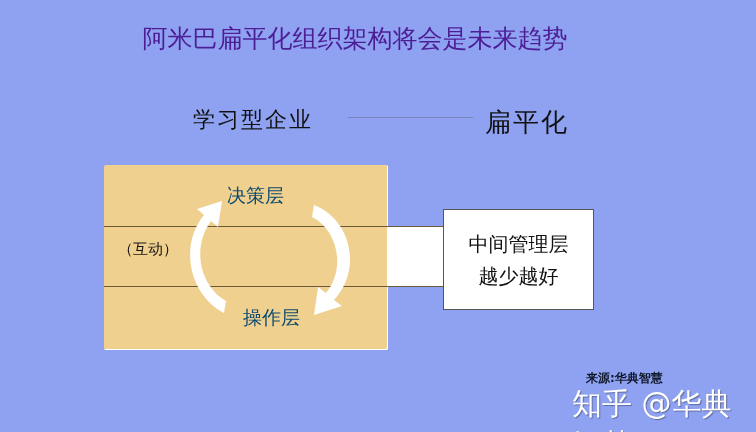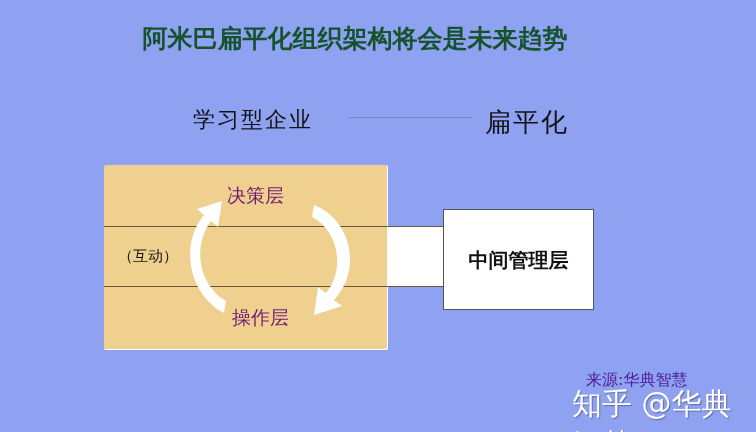--- a/index.html
+++ b/index.html
@@ -4,21 +4,21 @@
 <style>
   html, body { margin:0; padding:0; }
   body {
     width:756px; height:432px; overflow:hidden;
     background:#8fa2f2;
     font-family:"DejaVu Sans","Liberation Sans",sans-serif;
     position:relative;
   }
   .title {
     position:absolute; left:0; top:22px; width:710px;
-    text-align:center; color:#14532d; font-weight:bold;
+    text-align:center; color:#4c1d95; font-weight:normal;
     font-size:25px; letter-spacing:0px;
   }
   .subtitle-left {
     position:absolute; left:193px; top:105px; font-size:22px; color:#111;
     letter-spacing:2px;
   }
   .subtitle-line {
     position:absolute; left:348px; top:117px; width:125px; height:1px;
     background:#7b84b8;
   }
@@ -37,30 +37,30 @@
   }
   .connector {
     position:absolute; left:388px; top:227px; width:56px; height:59px;
     background:#ffffff;
   }
   .mid-box {
     position:absolute; left:443px; top:209px; width:151px; height:101px;
     background:#ffffff; border:1px solid #555;
     box-sizing:border-box;
     display:flex; flex-direction:column; align-items:center; justify-content:center;
-    font-size:20px; color:#111; line-height:32px;font-weight:bold;
+    font-size:20px; color:#111; line-height:32px;
   }
   .layer-label {
-    position:absolute; font-size:19px; color:#701a75; font-weight:500;
+    position:absolute; font-size:19px; color:#0c4a6e; font-weight:500;
   }
   .interact-label {
-    position:absolute; left:118px; top:247px; font-size:15px; color:#111;
+    position:absolute; left:118px; top:240px; font-size:15px; color:#111;
   }
   .source {
-    position:absolute; left:586px; top:370px; font-size:16px; font-weight:normal; color:#4c1d95;
+    position:absolute; left:586px; top:370px; font-size:12px; font-weight:bold; color:#0f172a;
   }
   .watermark {
     position:absolute; left:572px; top:384px; font-size:30px; color:#ffffff;
     text-shadow: 1px 1px 1px rgba(0,0,0,0.35);
   }
   svg.arrows { position:absolute; left:104px; top:165px; }
 </style>
 </head>
 <body>
 
@@ -77,20 +77,21 @@
 
 <svg class="arrows" width="284" height="185" viewBox="0 0 284 185">
 
   <path d="M 120 148 C 85 130, 75 80, 100 50 L 93 44 L 118 36 L 114 62 L 107 56 C 88 82, 95 120, 122 136 Z" fill="#ffffff"></path>
 
   <path d="M 210 40 C 248 55, 258 105, 230 135 L 238 141 L 210 150 L 214 122 L 222 128 C 242 104, 234 65, 208 52 Z" fill="#ffffff"></path>
 </svg>
 
 <div class="layer-label" style="left:227px; top:183px;">决策层</div>
 <div class="interact-label">（互动）</div>
-<div class="layer-label" style="left:232px; top:305px;font-family:Liberation Mono, monospace;">操作层</div>
+<div class="layer-label" style="left:243px; top:305px;font-family:Liberation Mono, monospace;">操作层</div>
 
 <div class="mid-box">
   <div>中间管理层</div>
+  <div>越少越好</div>
 </div>
 
 <div class="source">来源:华典智慧</div>
 <div class="watermark">知乎 @华典智慧</div>
 
 </body></html>

